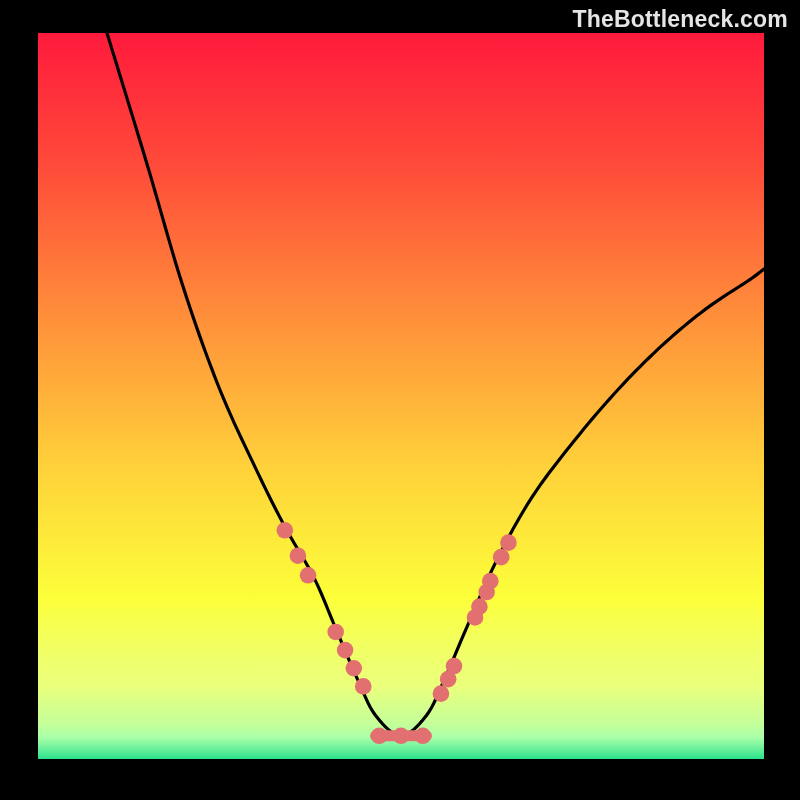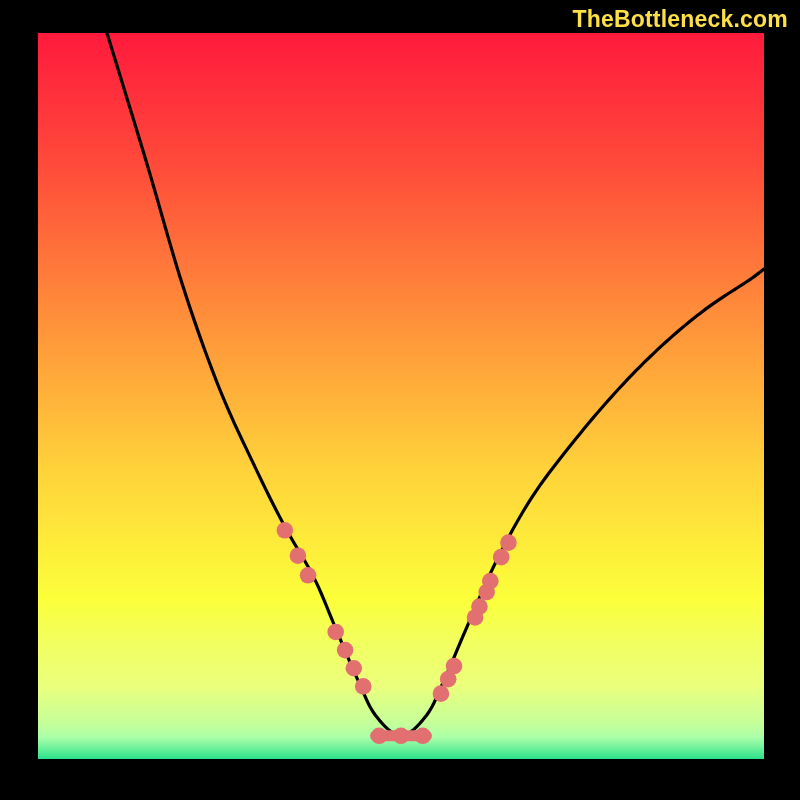--- a/index.html
+++ b/index.html
@@ -15,21 +15,21 @@
     width: 800px;
     height: 800px;
   }
   .watermark {
     position: absolute;
     top: 6px;
     right: 12px;
     font-family: Arial, Helvetica, sans-serif;
     font-size: 23px;
     font-weight: 600;
-    color: #fde047;
+    color: #e5e5e5;
     letter-spacing: 0.2px;
     z-index: 10;
     user-select: none;
   }
   svg {
     position: absolute;
     top: 0;
     left: 0;
   }
 </style>

